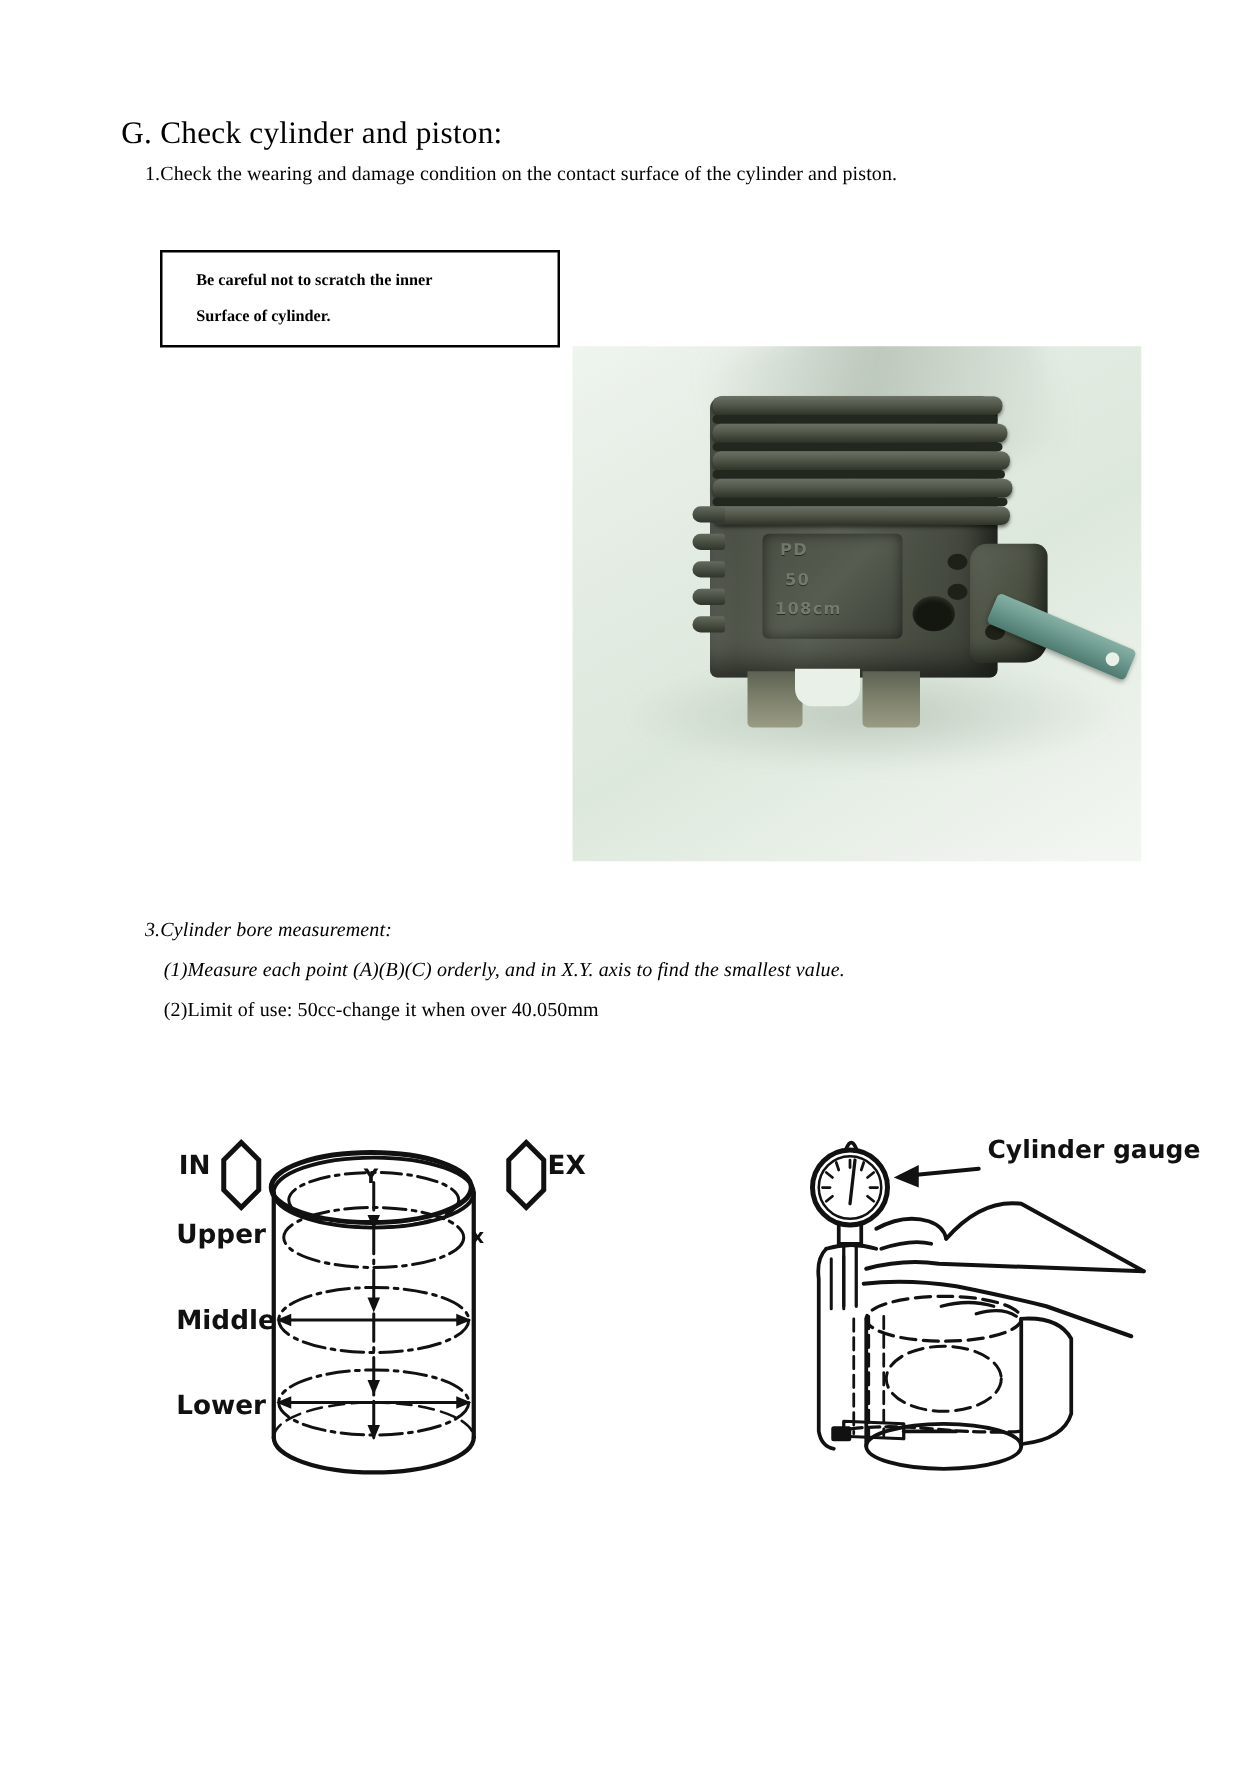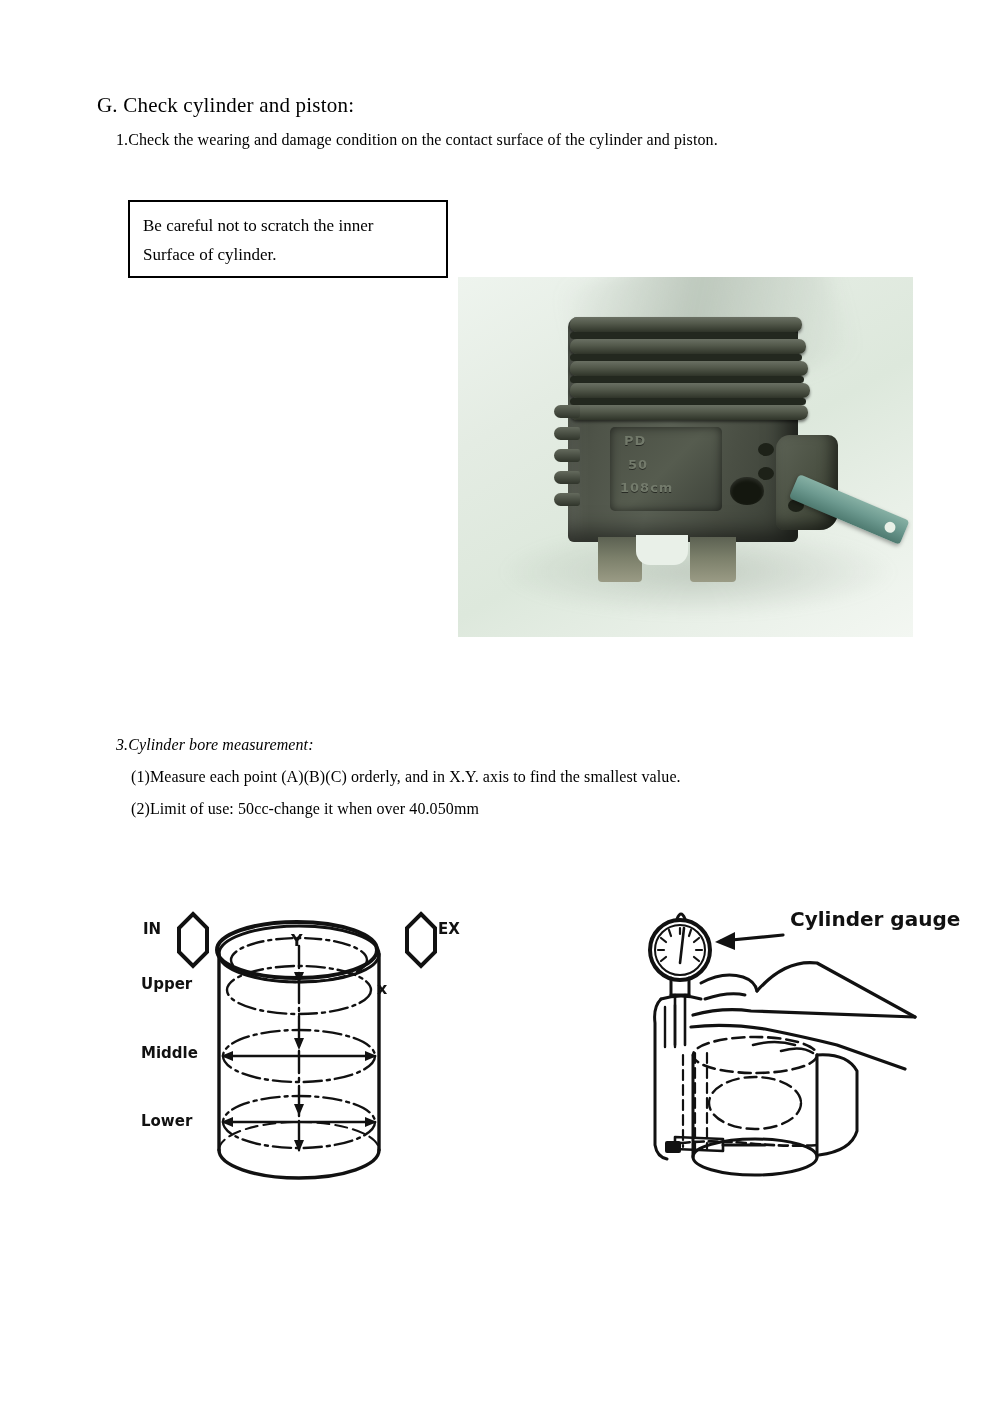--- a/index.html
+++ b/index.html
@@ -18,63 +18,64 @@
     height: 1412px;
     background: #ffffff;
     overflow: hidden;
   }
 
   
   .heading {
     position: absolute;
     left: 97px;
     top: 93px;
-    font-size: 21px;
+    font-size: 25px;
     letter-spacing: .2px;
     white-space: nowrap;
   }
   .step-line {
     position: absolute;
     font-size: 16px;
     white-space: nowrap;
     letter-spacing: .1px;
   }
   #step1 { left: 116px; top: 131px; }
   #step2 { left: 116px; top: 163px; }
   #step3 { left: 116px; top: 736px; font-style: italic; }
-  #step3a { left: 131px; top: 768px; }
+  #step3a { left: 131px; top: 768px; font-style: italic; }
   #step3b { left: 131px; top: 800px; }
 
   
   #caution-box {
     position: absolute;
     left: 128px;
     top: 200px;
     width: 320px;
     height: 78px;
     border: 2.5px solid #000;
     box-sizing: border-box;
     background: #fff;
   }
   #caution-box .cl {
     position: absolute;
-    left: 13px;
-    font-size: 17px;
+    left: 27px;
+    font-size: 13px;
     white-space: nowrap;
+    font-weight: bold;
   }
   #caution-box .cl1 { top: 14px; }
   #caution-box .cl2 { top: 43px; }
 
   
   #photo {
     position: absolute;
     left: 458px;
     top: 277px;
     width: 455px;
-    height: 360px;
+    height: 412px;
     overflow: hidden;
     background: linear-gradient(150deg,#eef4ee 0%, #e4ece3 28%, #dde8dc 55%, #e9f0e8 78%, #f3f7f2 100%);
   }
   #photo .shadow-sweep {
     position: absolute;
     left: 120px; top: -30px;
     width: 260px; height: 150px;
     background: linear-gradient(120deg, rgba(150,165,150,0) 0%, rgba(140,155,140,.45) 45%, rgba(150,165,150,0) 100%);
     transform: rotate(-18deg);
     filter: blur(9px);
@@ -190,21 +191,21 @@
   }
 
   
   .diagram { position: absolute; }
   #bore-diagram { left: 125px; top: 898px; width: 370px; height: 300px; }
   #gauge-diagram { left: 605px; top: 895px; width: 345px; height: 305px; }
   .diag-label {
     position: absolute;
     font-family: "DejaVu Sans", sans-serif;
     font-weight: bold;
-    font-size: 15px;
+    font-size: 21px;
     color: #111;
     white-space: nowrap;
   }
   .diag-label.small { font-size: 16px; }
   #lbl-in     { left: 18px;  top: 22px; }
   #lbl-ex     { left: 313px; top: 22px; }
   #lbl-upper  { left: 16px;  top: 77px; text-align: center; }
   #lbl-middle { left: 16px;  top: 146px; }
   #lbl-lower  { left: 16px;  top: 214px; }
   #lbl-y      { left: 166px; top: 33px; }

